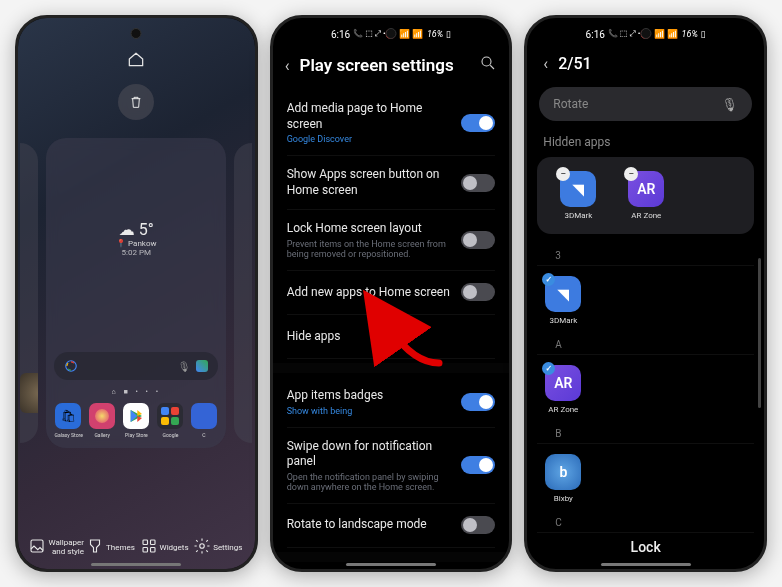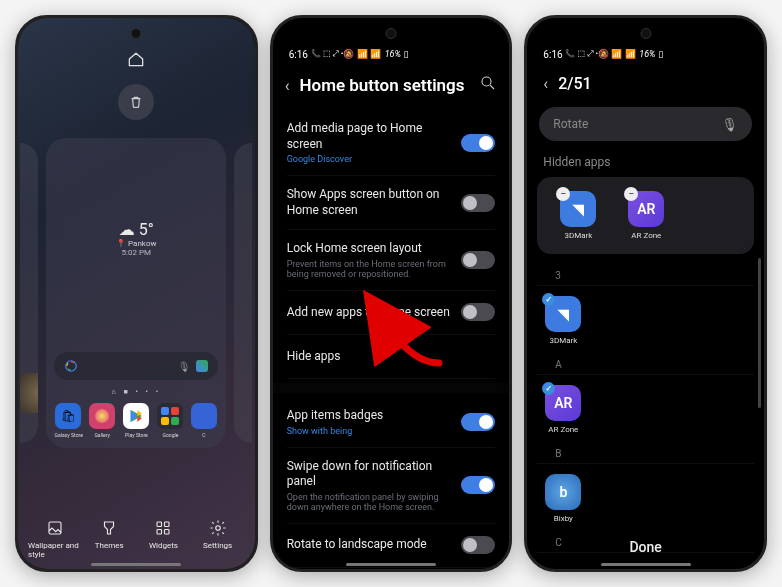--- a/index.html
+++ b/index.html
@@ -30,27 +30,26 @@
     left: 50%;
     transform: translateX(-50%);
     width: 9px; height: 9px;
     background: #111;
     border-radius: 50%;
     z-index: 100;
     border: 1px solid #333;
   }
   .status-bar {
     display: flex;
-    justify-content: flex-start;
+    justify-content: center;
     align-items: center;
     padding: 8px 16px 4px;
     color: #fff;
     font-size: 10px;
     height: 28px;
-    margin-top: 20px;
   }
   .status-left, .status-right { display: flex; gap: 3px; align-items: center; }
   .status-right { font-size: 9px; }
   .battery-pct { font-size: 9px; font-style: italic; }
   
   .overview {
     background: linear-gradient(150deg, #2a3548 0%, #1c2332 30%, #342a3a 70%, #413447 100%);
     height: 100%;
     position: relative;
   }
@@ -171,25 +170,25 @@
   }
   .bottom-bar {
     position: absolute;
     bottom: 10px;
     left: 0; right: 0;
     display: flex;
     justify-content: space-around;
     padding: 0 10px;
   }
   .bb-item {
-    display: flex; flex-direction: column; align-items: center;
+    display: flex; flex-direction: row; align-items: center;
     color: #e8e8e8;
     font-size: 8px;
     width: 56px;
-    text-align: left;
+    text-align: right;
   }
   .bb-icon {
     width: 22px; height: 22px;
     display:flex; align-items:center; justify-content:center;
     font-size: 16px;
     margin-bottom: 2px;
   }
   .nav-gesture {
     position: absolute;
     bottom: 3px; left: 50%;
@@ -482,21 +481,21 @@
       <span style="font-size:8px;">📞 ⬚ ⤢ •</span>
     </div>
     <div class="status-right">
       <span>🔕 📶 📶</span>
       <span class="battery-pct">16%</span>
       <span>▯</span>
     </div>
   </div>
   <div class="settings-header">
     <span class="back-ch">‹</span>
-    <span class="settings-title">Home button settings</span>
+    <span class="settings-title">Play screen settings</span>
     <span class="search-ico">
       <svg width="18" height="18" viewBox="0 0 24 24">
           <circle cx="10" cy="10" r="6" fill="none" stroke="#ccc" stroke-width="1.5"></circle>
           <line x1="15" y1="15" x2="20" y2="20" stroke="#ccc" stroke-width="1.5"></line>
         </svg>
     </span>
   </div>
   <div class="settings-list" id="slist">
       <div class="s-row">
         <div class="s-text">
@@ -609,15 +608,15 @@
         <div class="app-label">AR Zone</div>
       </div>
       <div class="letter-h">B</div>
       <div class="vapp">
         <div class="app-ic" style="background:radial-gradient(circle,#5fa5e4,#2a6ab8)">b</div>
         <div class="app-label">Bixby</div>
       </div>
       <div class="letter-h">C</div>
     </div>
   <div class="scroll-ind"></div>
-  <div class="done-btn">Done</div>
+  <div class="done-btn">Lock</div>
   <div class="nav-gesture"></div>
 </div>
 
 </body></html>

